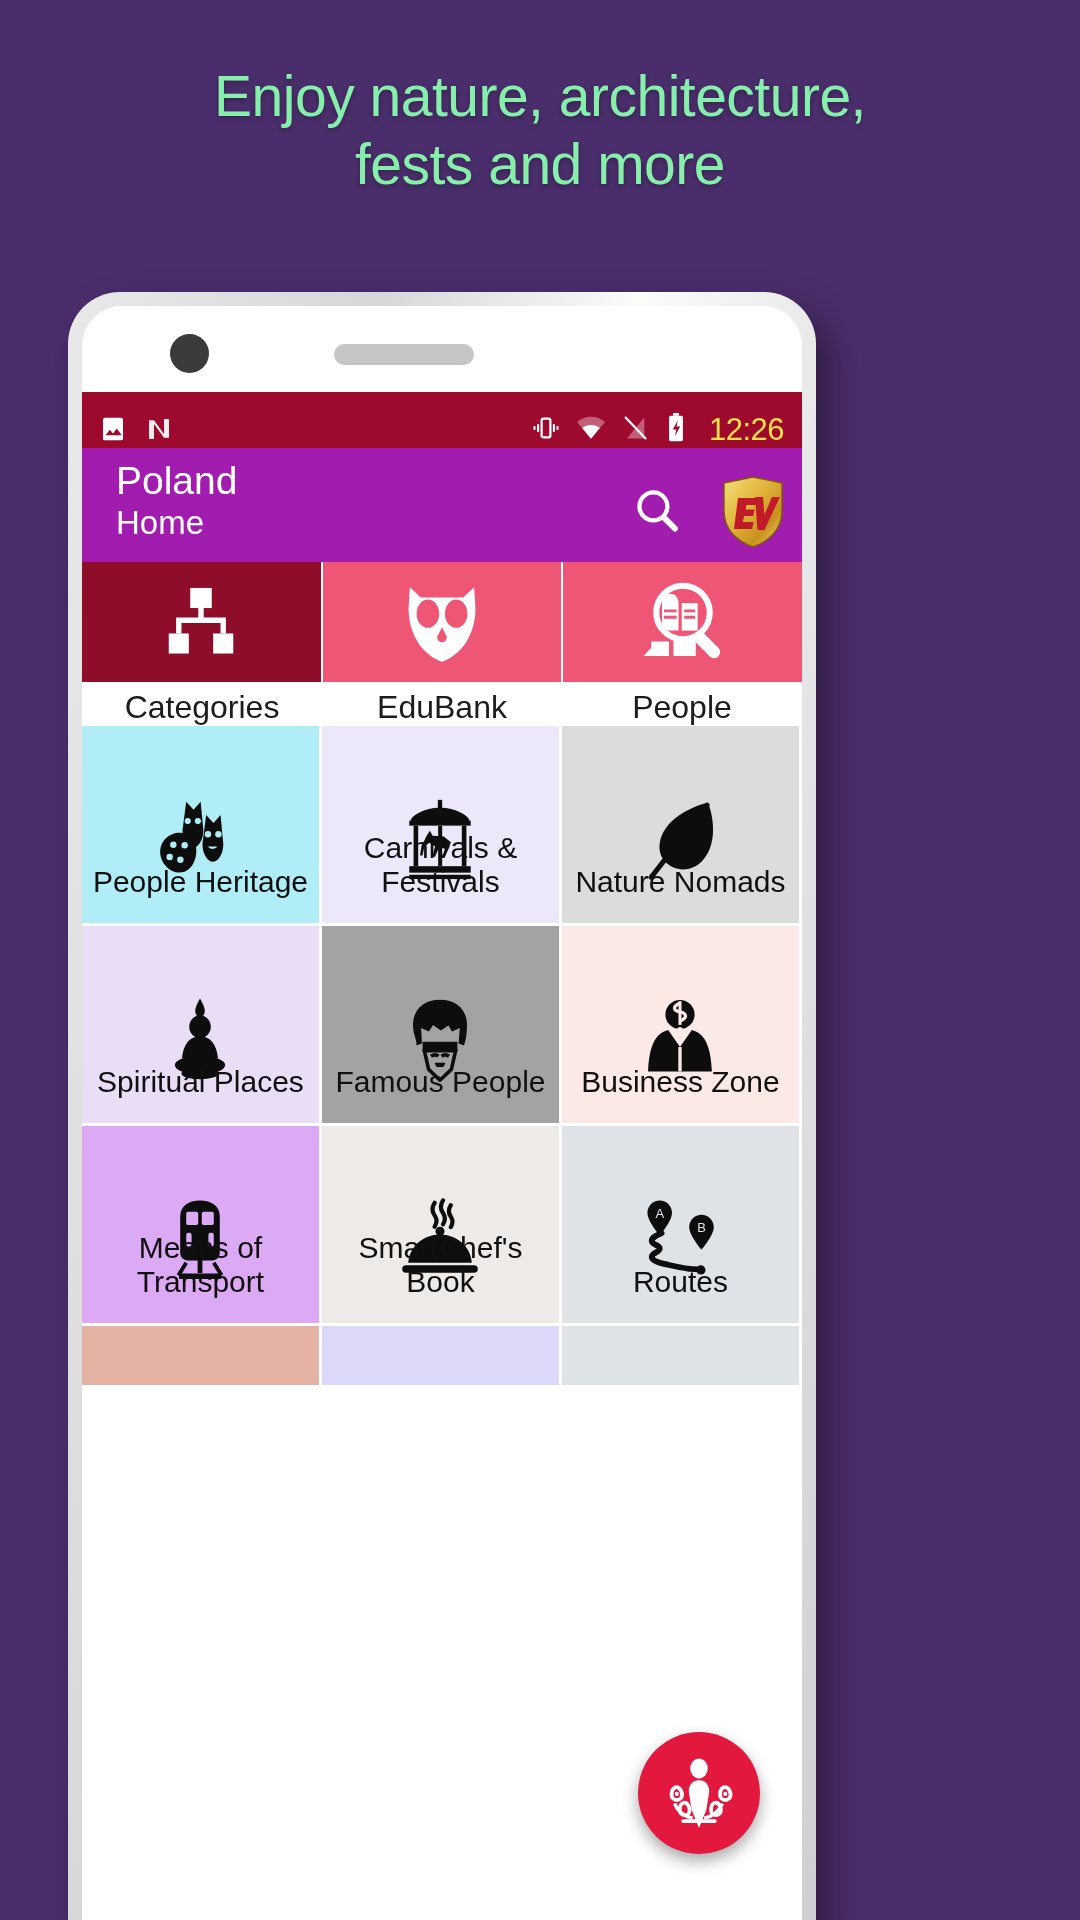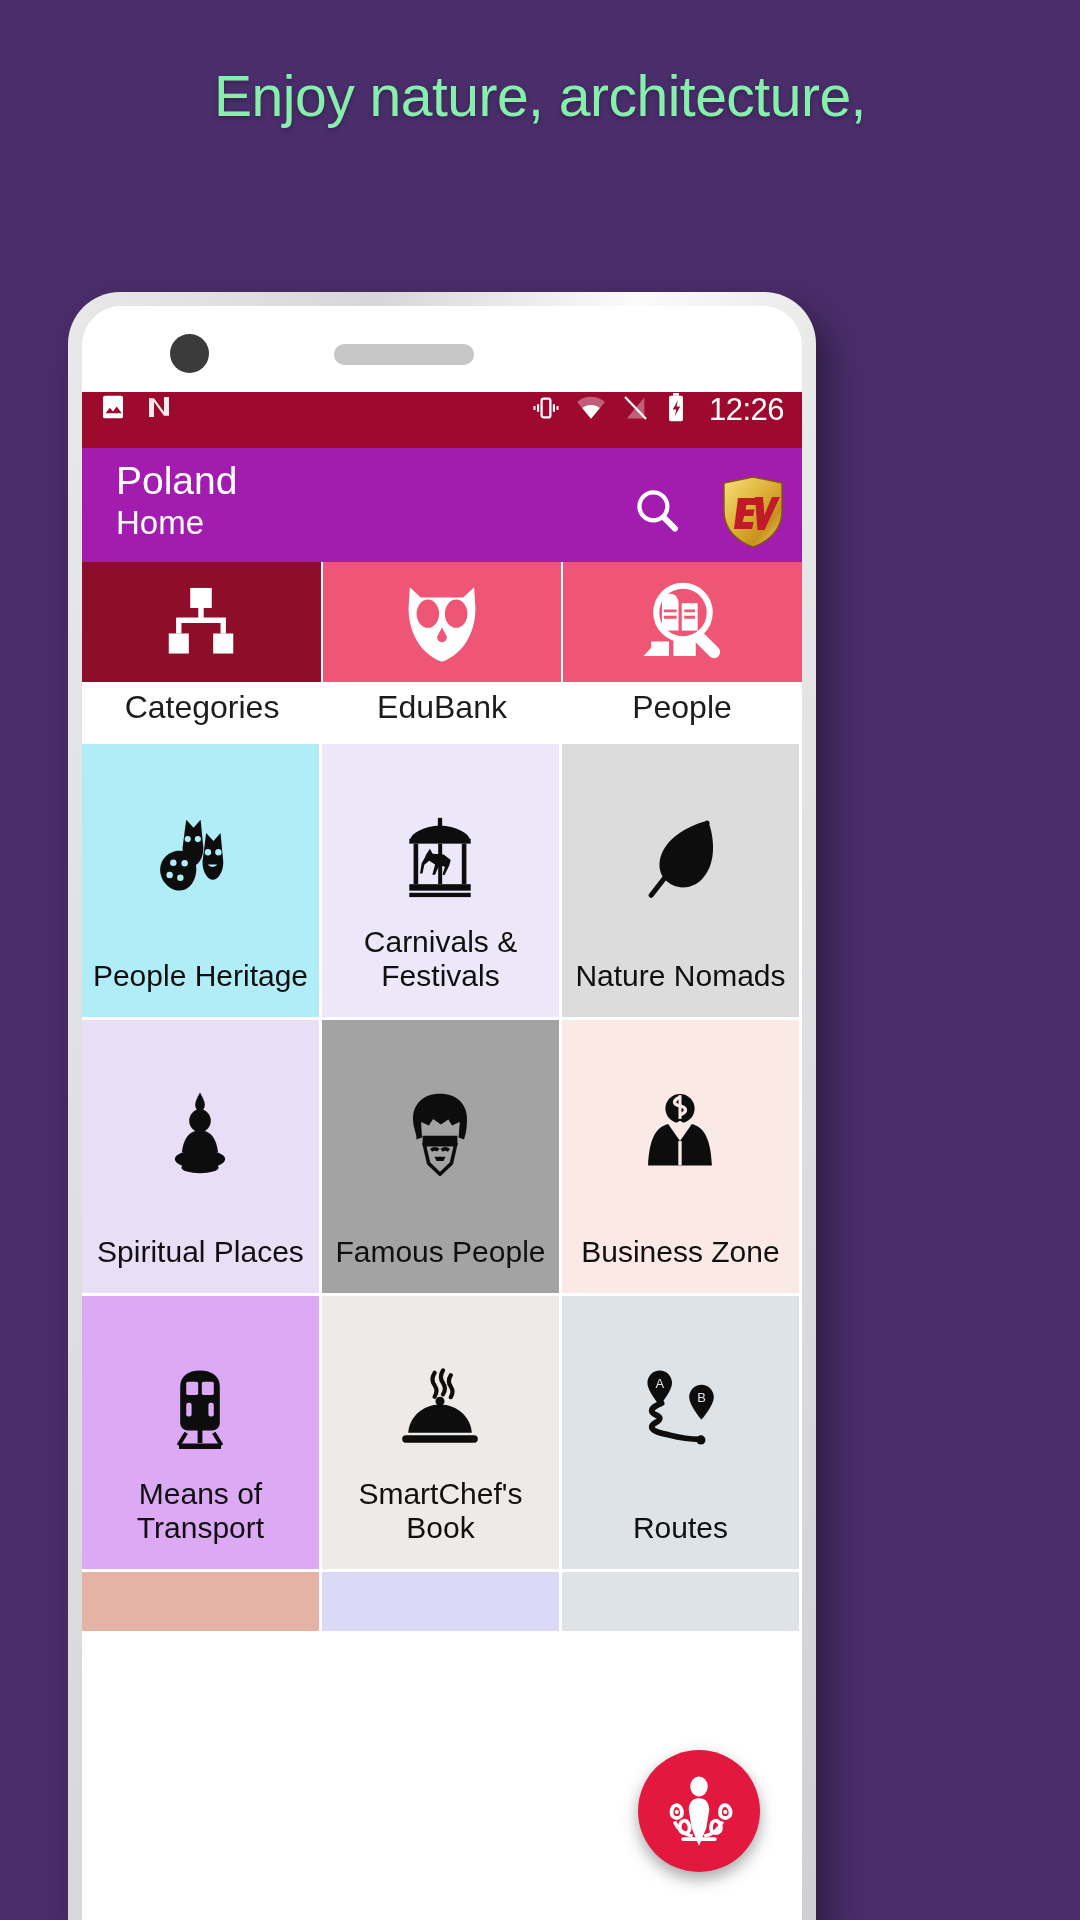--- a/index.html
+++ b/index.html
@@ -74,23 +74,23 @@
     height: 21px;
     border-radius: 11px;
     background: #c6c6c6;
   }
 
   
   .statusbar {
     height: 56px;
     background: #9e0a2e;
     display: flex;
-    align-items: flex-start;
+    align-items: flex-end;
     padding: 0 18px 0 16px;
-    color: #ffffff;
+    color: #fde047;
   }
   .sb-left { display: flex; align-items: center; gap: 16px; }
   .sb-right { margin-left: auto; display: flex; align-items: center; gap: 14px; }
   .sb-time { font-size: 31px; letter-spacing: -0.5px; margin-left: 6px; }
   .sb-ico { display: block; }
 
   
   .appbar {
     height: 114px;
     background: #a21caf;
@@ -122,40 +122,40 @@
     justify-content: center;
     border-right: 2px solid #ffffff;
     position: relative;
   }
   .tab:last-child { border-right: none; }
   .tab.active { background: #8e0d29; }
   .tab svg { display: block; }
 
   .tablabels {
     display: flex;
-    height: 62px;
+    height: 44px;
     background: #ffffff;
   }
   .tablabels div {
     flex: 1;
     text-align: center;
     font-size: 32px;
     color: #1c1c1c;
     line-height: 50px;
   }
 
   
   .grid {
     display: flex;
     flex-wrap: wrap;
     position: relative;
   }
   .cell {
     width: 33.3333%;
-    height: 276px;
+    height: 200px;
     position: relative;
     border-right: 3px solid #ffffff;
     border-bottom: 3px solid #ffffff;
     display: flex;
     flex-direction: column;
     align-items: center;
     justify-content: center;
   }
   .cell .ico {
     position: absolute;
@@ -194,20 +194,21 @@
   }
   .fab svg { display: block; }
 
   .screen-body { position: relative; overflow: hidden; height: 1240px; background:#fff; }
 </style>
 </head>
 <body>
 
 <div class="headline">
   <span>Enjoy nature, architecture,</span>
+  <span class="l2">fests and more</span>
 </div>
 
 <div class="phone">
   <div class="phone-inner">
 
     <div class="bezel">
       <div class="camera"></div>
       <div class="speaker"></div>
     </div>
 

